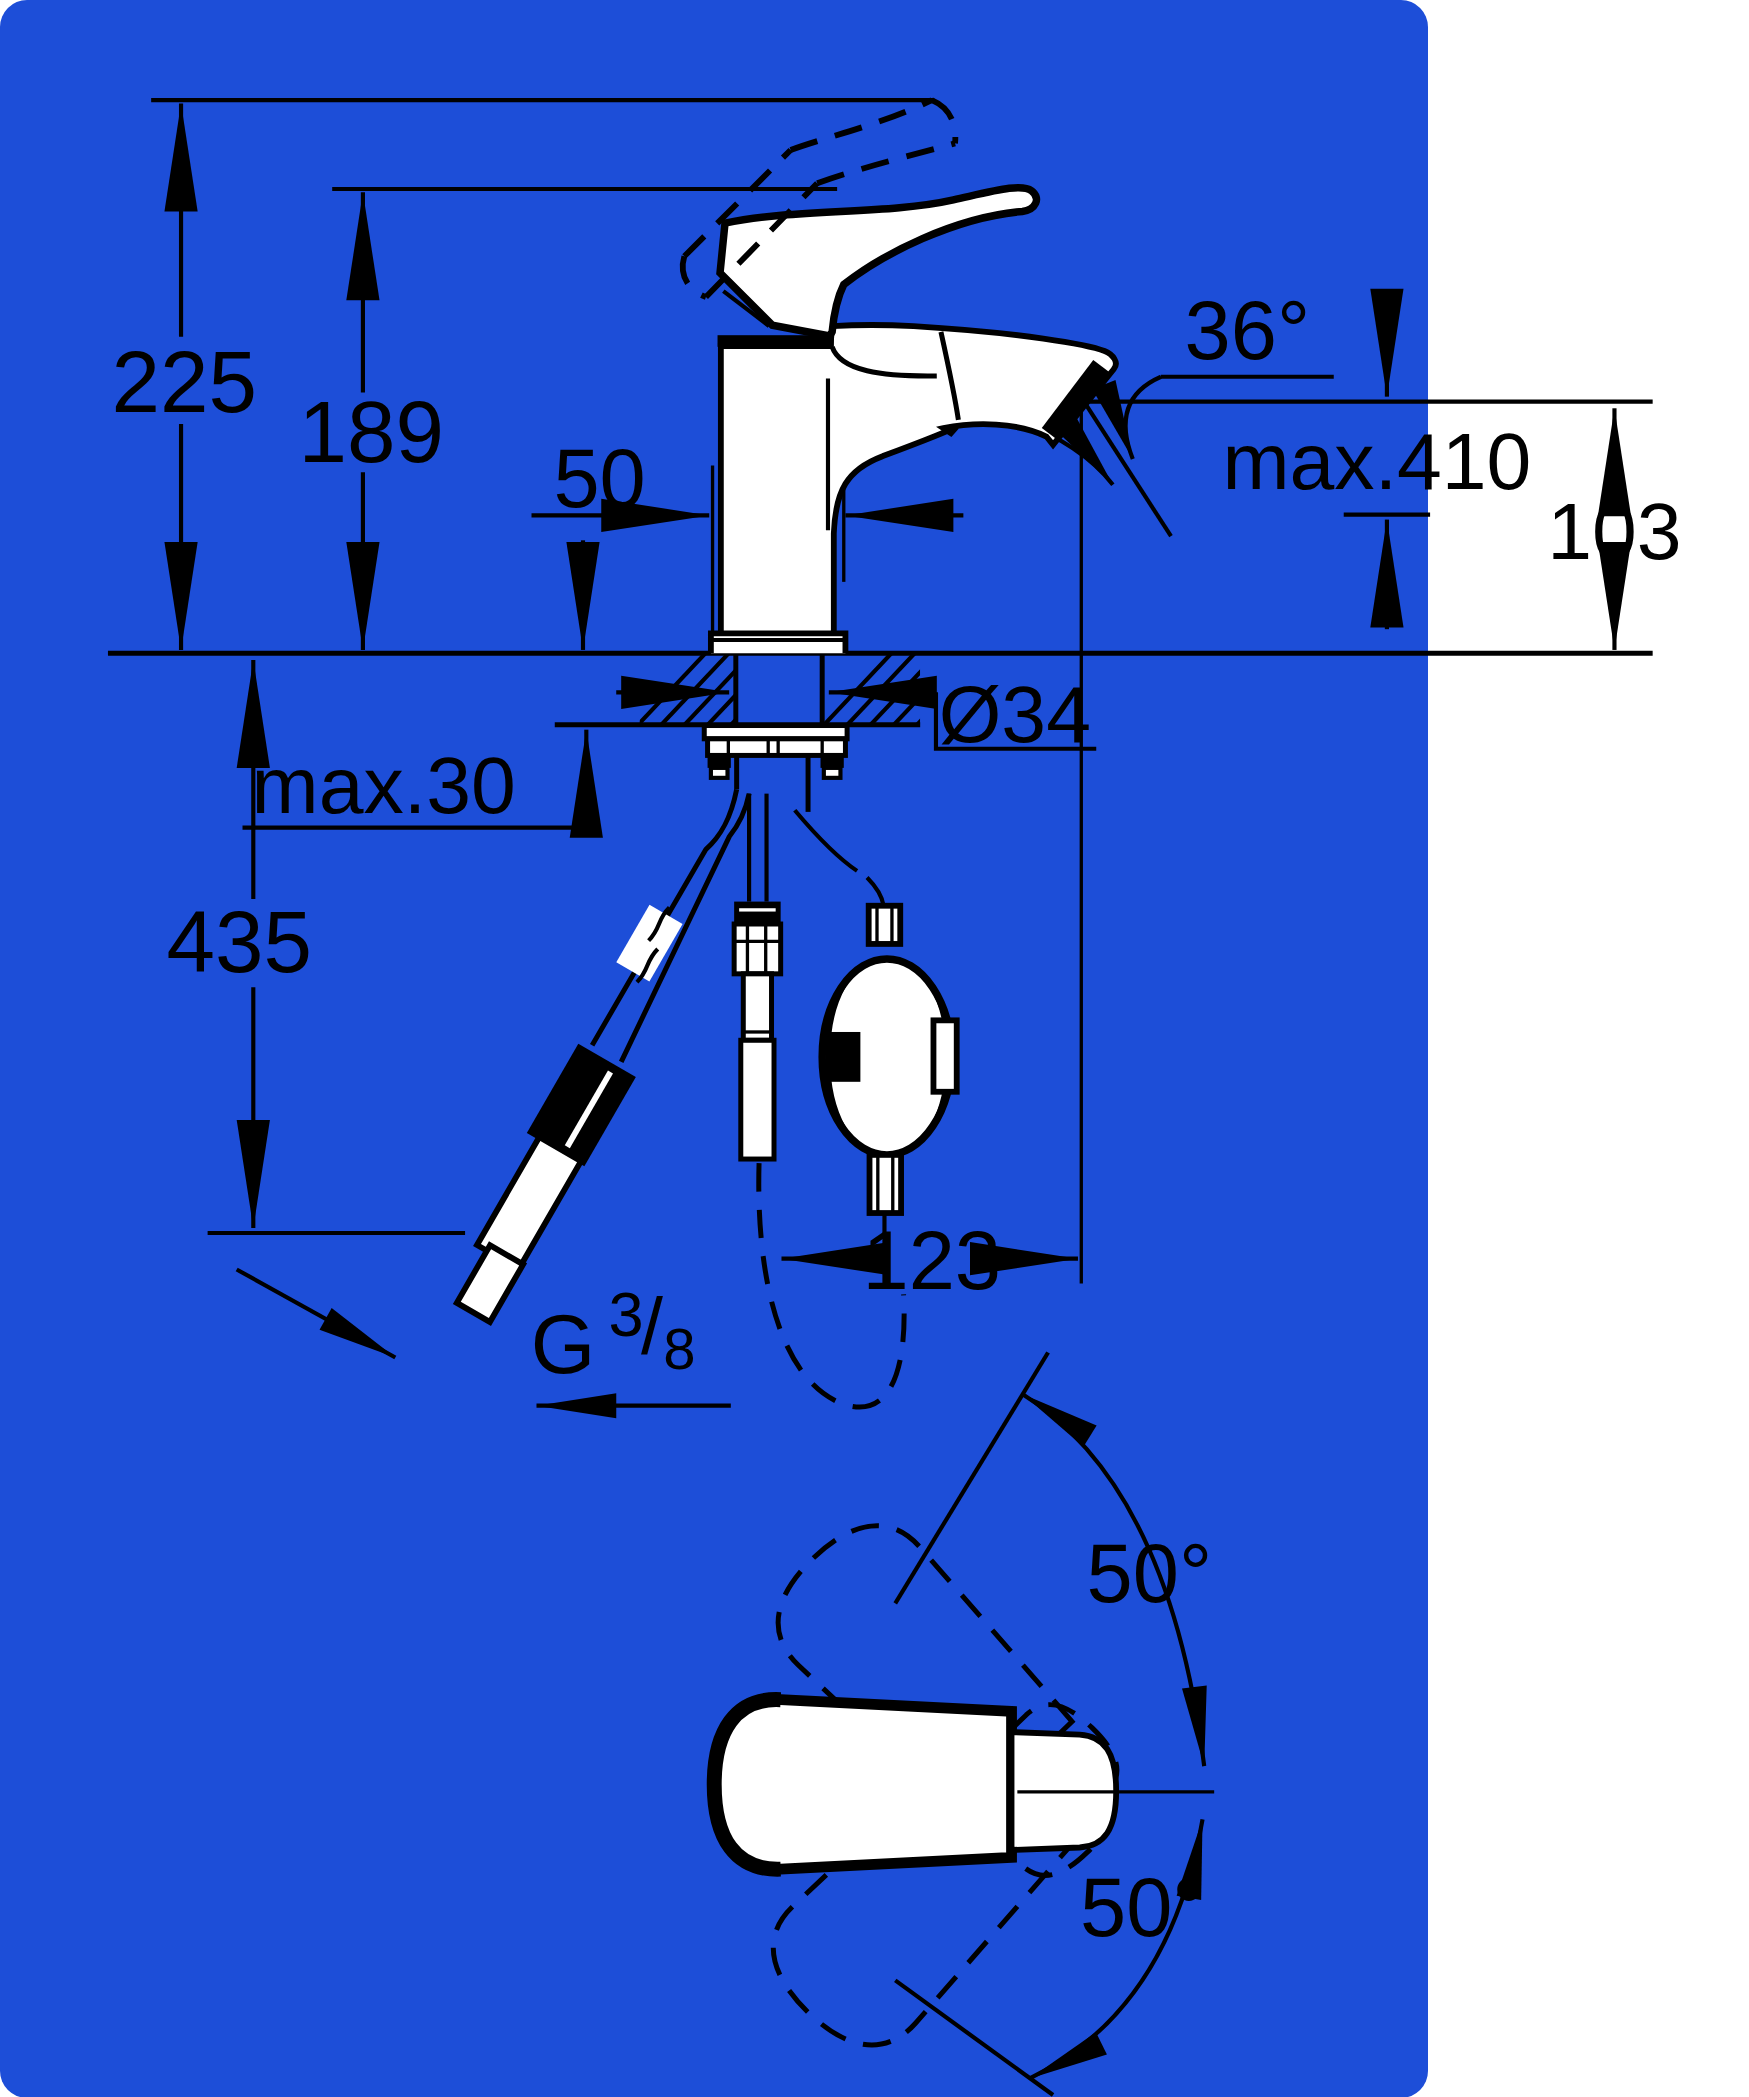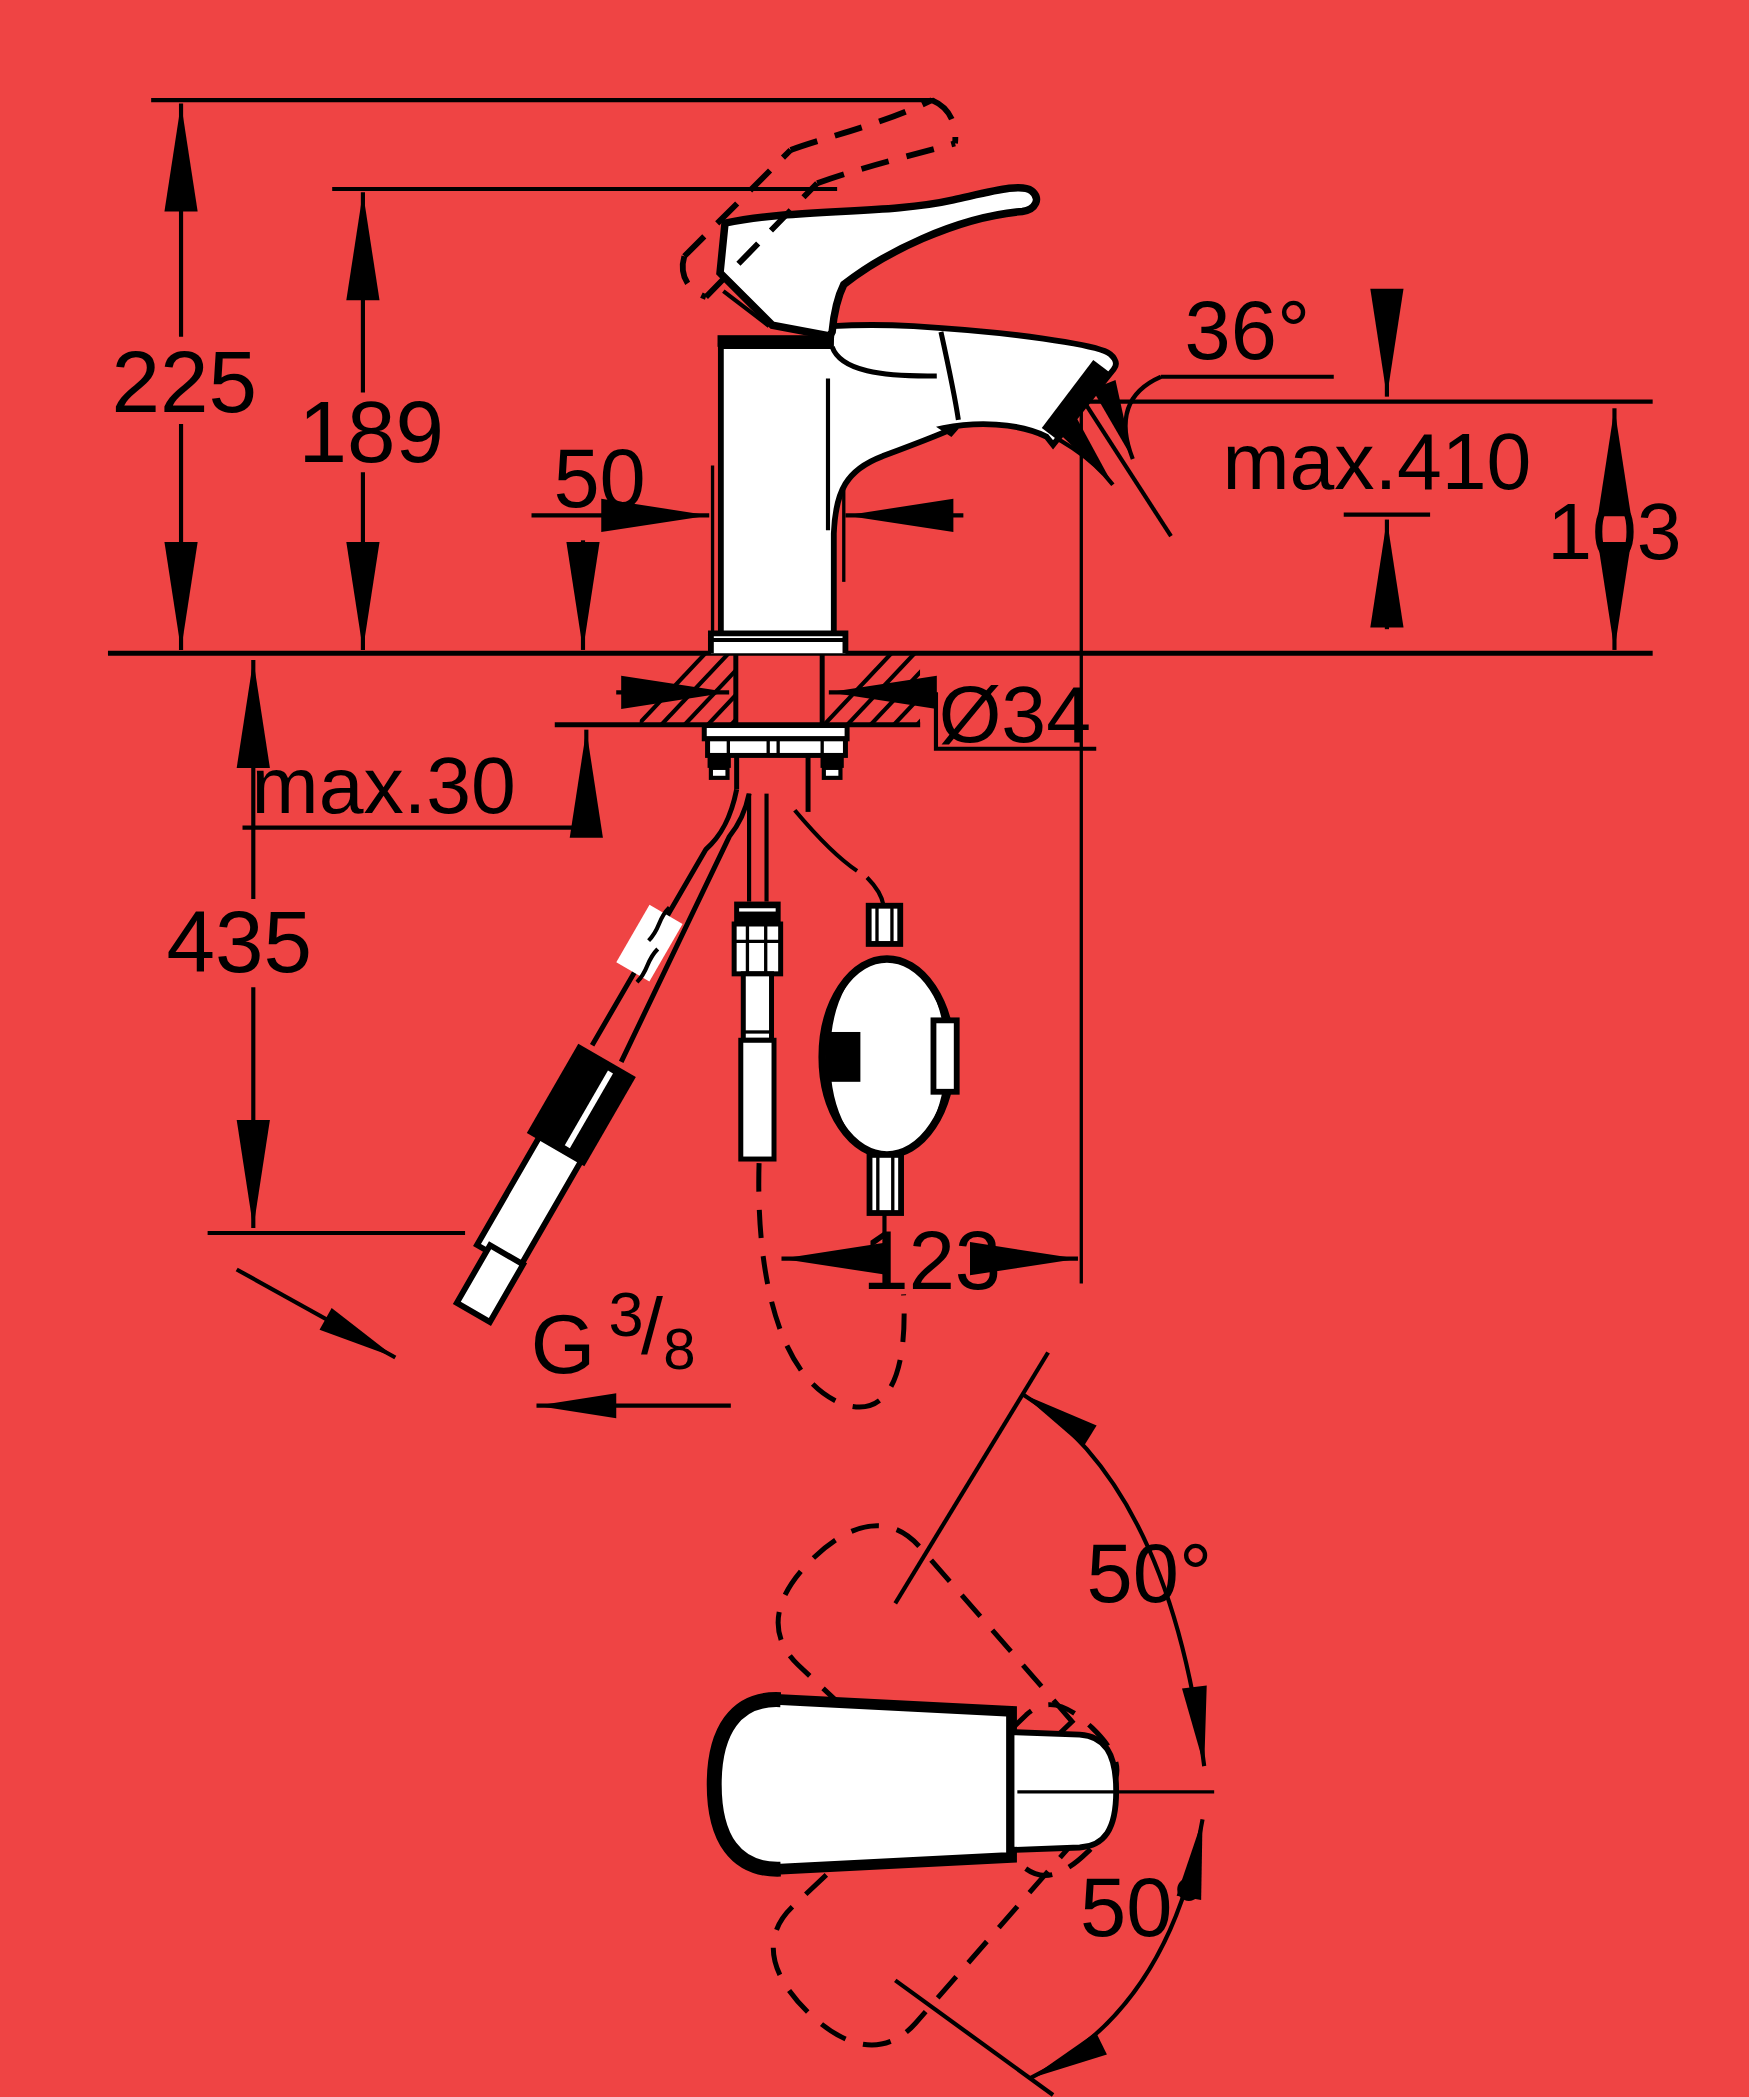--- a/index.html
+++ b/index.html
@@ -1,17 +1,17 @@
 <!DOCTYPE html>
 <html style="font-size:13.3px"><head>
 <meta charset="utf-8">
 <style>
   html,body{margin:0;padding:0;background:#ffffff;}
   body{font-family:"Liberation Sans",sans-serif;}
-  #stage{width:1749px;height:2098px;background:#ef4444;position:relative;}
+  #stage{width:1428px;height:2098px;background:#1d4ed8;position:relative;border-radius:27px;}
   svg{display:block;}
   text{fill:#000;font-family:"Liberation Sans",sans-serif;}
   .ln{stroke:#000;fill:none;}
   .obj{stroke:#000;fill:#fff;}
   .blk{fill:#000;stroke:none;}
   .dsh{stroke:#000;fill:none;stroke-dasharray:34 22;}
 </style>
 </head>
 <body>
 

